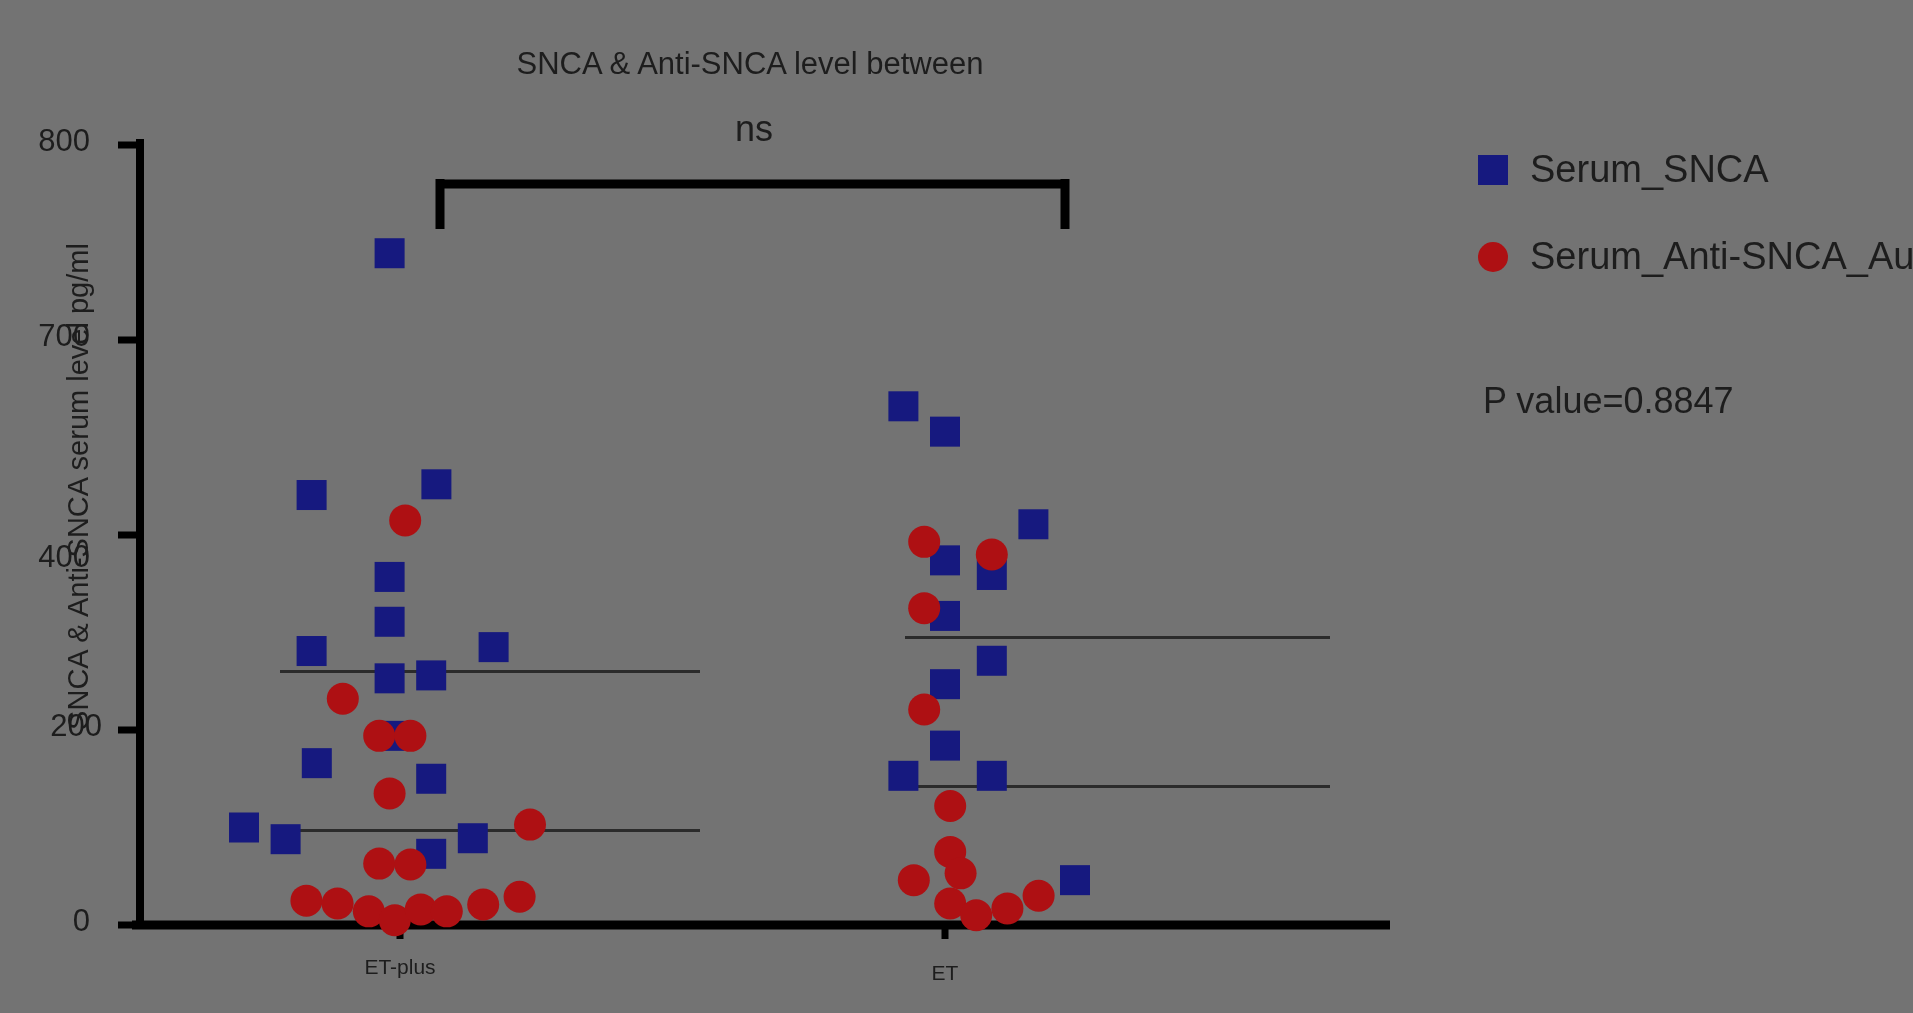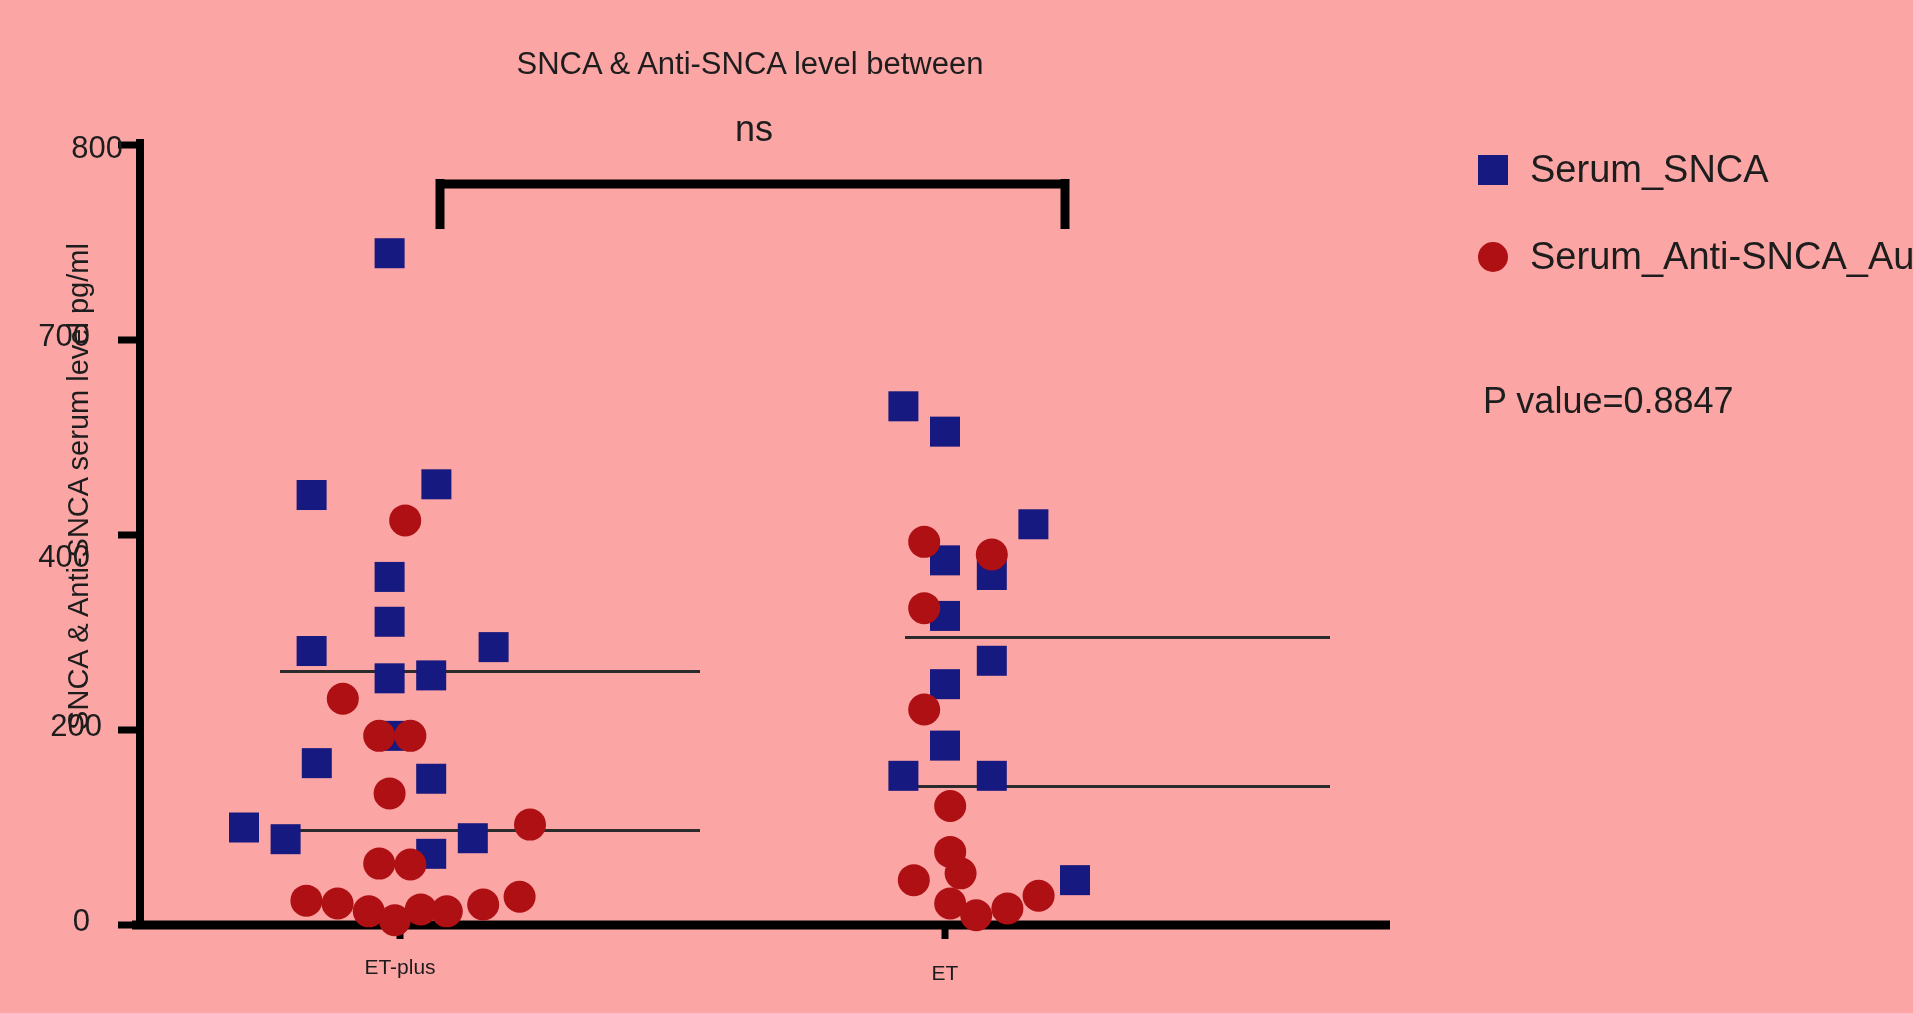--- a/index.html
+++ b/index.html
@@ -1,18 +1,18 @@
 <!DOCTYPE html>
 <html><head>
 <meta charset="utf-8">
 <title>SNCA &amp; Anti-SNCA scatter plot</title>
 <style>
   html,body{margin:0;padding:0;background:#ffffff;}
   body{width:1913px;height:1013px;font-family:"Liberation Sans", sans-serif;color:#1a1a1a;}
-  #figure{position:relative;width:1913px;height:1013px;overflow:hidden;background:#fca5a5;}
+  #figure{position:relative;width:1913px;height:1013px;overflow:hidden;background:#737373;}
 
   
   .fig-title{
     position:absolute;left:300px;top:6px;width:900px;
     text-align:center;font-size:31px;line-height:1.25;
     color:#1d1d1d;font-family:"Liberation Sans", sans-serif;
     white-space:pre-line;
   }
 
   
@@ -155,21 +155,21 @@
           <circle cx="1038.6" cy="895.75" r="16" fill="#ae1013"></circle>
         </g>
     </svg>
   </div>
 
   <div id="ytick-labels">
       <div class="ytick-label" style="left: 0px; top: 903px;">0</div>
       <div class="ytick-label" style="left: 12px; top: 708px;">200</div>
       <div class="ytick-label" style="left: 0px; top: 539px;">400</div>
       <div class="ytick-label" style="left: 0px; top: 318px;">700</div>
-      <div class="ytick-label" style="left: 0px; top: 130px; padding-left: 33px;">800</div>
+      <div class="ytick-label" style="left: 0px; top: 123px;">800</div>
     </div>
   <div id="xtick-labels">
       <div class="xtick-label" style="left: 270px; top: 955px;">ET-plus</div>
       <div class="xtick-label" style="left: 815px; top: 961px;">ET</div>
     </div>
 
   <div class="sig-label" id="ns-label" style="left:735px;top:108px;">ns</div>
 
   <div id="legend">
     <div class="legend-row">

